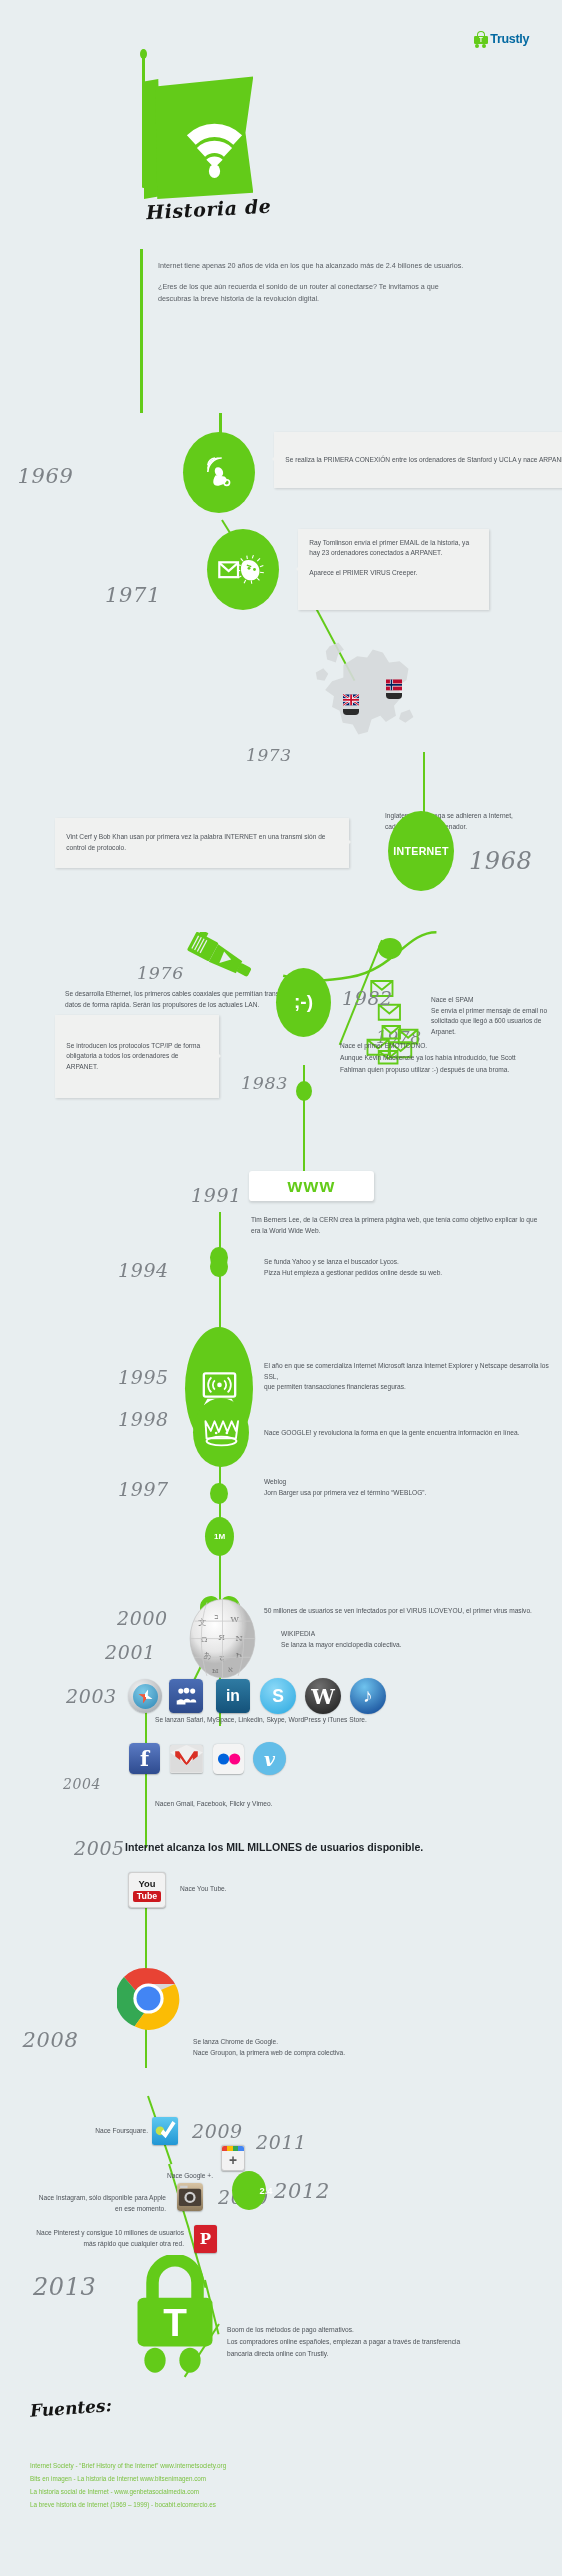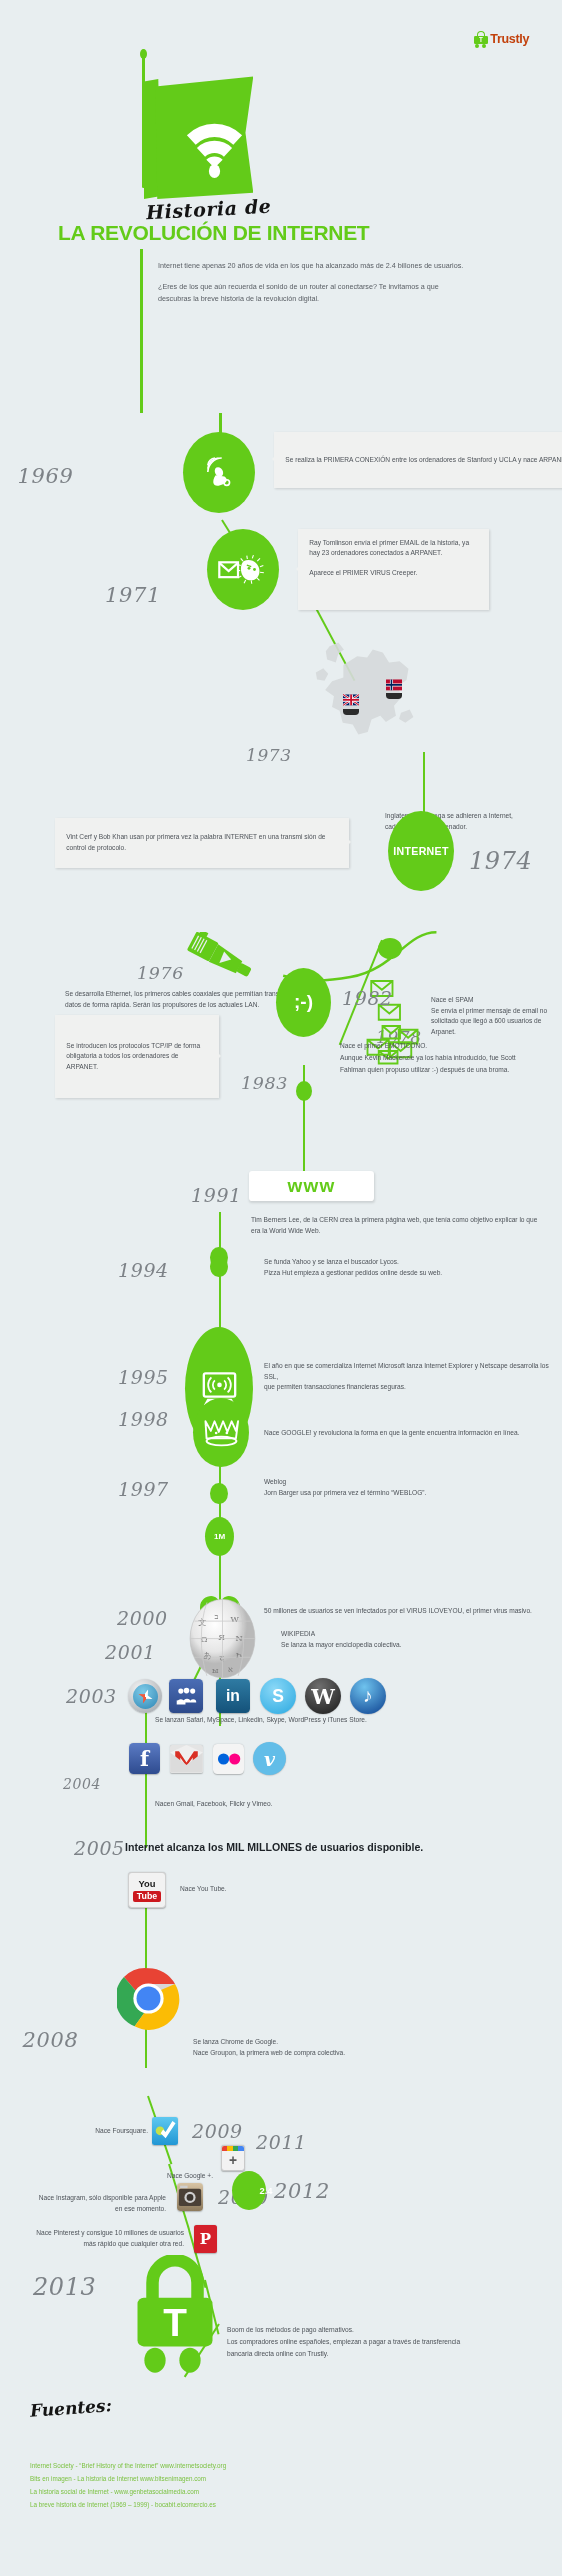--- a/index.html
+++ b/index.html
@@ -27,21 +27,21 @@
 
   #trustly-logo-top { position:absolute; left:474px; top:31px; display:flex; align-items:center; gap:2.5px; }
   .trustly-bag { width:13.8px; height:16.3px; position:relative; }
   .trustly-bag .handle { position:absolute; left:3.1px; top:0; width:7.5px; height:6.9px;
       border:1.9px solid #63cb19; border-bottom:none; border-radius:4.4px 4.4px 0 0; }
   .trustly-bag .body { position:absolute; left:0; top:5px; width:13.8px; height:8.1px; background:#63cb19; border-radius:1.3px; }
   .trustly-bag .body:after { content:"T"; position:absolute; left:0; right:0; top:0px; text-align:center;
       font:bold 6.3px "Liberation Sans",sans-serif; color:#fff; }
   .trustly-bag .w1, .trustly-bag .w2 { position:absolute; top:13px; width:3.8px; height:3.8px; background:#63cb19; border-radius:50%; }
   .trustly-bag .w1 { left:1.3px; } .trustly-bag .w2 { left:8.1px; }
-  .trustly-word { font:bold 12.5px "Liberation Sans",sans-serif; color:#c2410c; letter-spacing:-0.3px; }
+  .trustly-word { font:bold 12.5px "Liberation Sans",sans-serif; color:#0369a1; letter-spacing:-0.3px; }
 
   
   #title-script { position:absolute; left:146px; top:198px; font-family:"DejaVu Serif", serif;
      font-style:italic; font-weight:bold; font-size:19px; color:#141414; letter-spacing:0.6px; transform:rotate(-3deg); }
   #title-main { position:absolute; left:58px; top:221px; font-family:"Liberation Sans",sans-serif;
      font-weight:bold; font-size:21px; color:#63cb19; letter-spacing:-0.3px; white-space:nowrap; }
 
   #intro-bar { position:absolute; left:140px; top:249px; width:3.1px; height:164px; background:#63cb19; }
   #intro-text { position:absolute; left:158px; top:260px; width:313px; font-size:7.2px; line-height:12px; color:#585d63; }
   #intro-text p { margin-bottom:9.4px; }
@@ -113,21 +113,20 @@
     <div class="trustly-bag">
       <div class="handle"></div>
         <div class="body"></div>
         <div class="w1"></div>
         <div class="w2"></div>
     </div>
     <span class="trustly-word">Trustly</span>
   </div>
 
   <div id="title-script">Historia de</div>
-  <div id="title-main">LA REVOLUCIÓN DE INTERNET</div>
 
   <div id="intro-bar"></div>
   <div id="intro-text">
     <p>Internet tiene apenas 20 años de vida en los que ha alcanzado más de 2.4 billones de usuarios.</p>
     <p>¿Eres de los que aún recuerda el sonido de un router al conectarse? Te invitamos a que descubras la breve historia de la revolución digital.</p>
   </div>
 
   <div class="spine" style="top:413px;height:38px;"></div>
 
   <div class="diag" style="left:221px;top:520px;width:1.9px;height:88px;transform:rotate(-32deg);transform-origin:top center;"></div>
@@ -220,21 +219,21 @@
   <div class="flagchip" style="left:386px;top:678px;">
     <svg viewBox="0 0 60 40" width="16.3" height="13.8">
       <rect width="60" height="40" fill="#BA0C2F"></rect>
       <path d="M20 0 V40 M0 20 H60" stroke="#fff" stroke-width="11"></path>
       <path d="M20 0 V40 M0 20 H60" stroke="#00205B" stroke-width="6"></path>
     </svg>
   </div>
   <div class="flagstand" style="left:386px;top:693px;"></div>
   <div class="plaintext" style="left:385px;top:811px;width:144px;">Inglaterra y Noruega se adhieren a Internet, cada una con un ordenador.</div>
 
-  <div class="year" style="left:469px;top:847px;font-size:24px;">1974</div>
+  <div class="year" style="left:469px;top:847px;font-size:24px;">1968</div>
   <div class="blob" style="left:388px;top:811px;width:66px;height:80px;">
     <span style="font:bold 10.6px 'Liberation Sans',sans-serif;color:#fff;letter-spacing:0.3px;">INTERNET</span>
   </div>
   <div class="callout right-tail" style="left:55px;top:818px;width:294px;height:50px;display:flex;align-items:center;">
     <span>Vint Cerf y Bob Khan usan por primera vez la palabra INTERNET en una transmi sión de control de protocolo.</span>
   </div>
   <div class="blob" style="left:378px;top:938px;width:24px;height:21px;"></div>
 
   <div class="year" style="left:137px;top:963px;font-size:17.5px;">1976</div>
   <svg class="abs" style="left:180px;top:932px;width:81px;height:60px;" viewBox="0 0 130 95">

